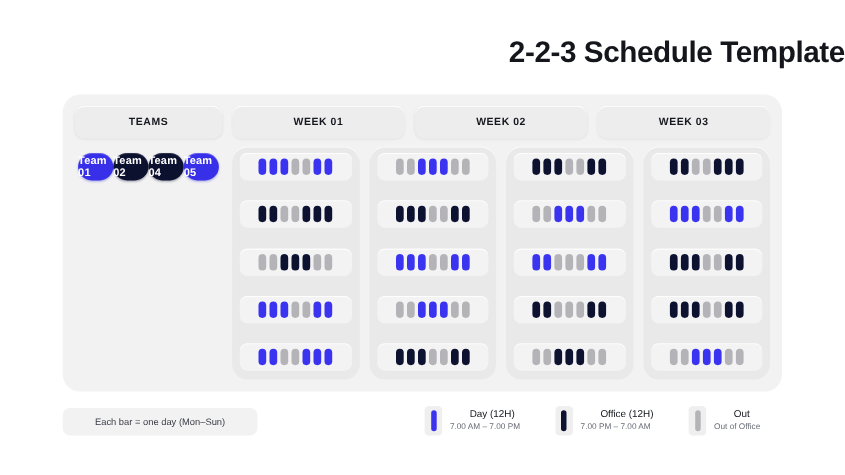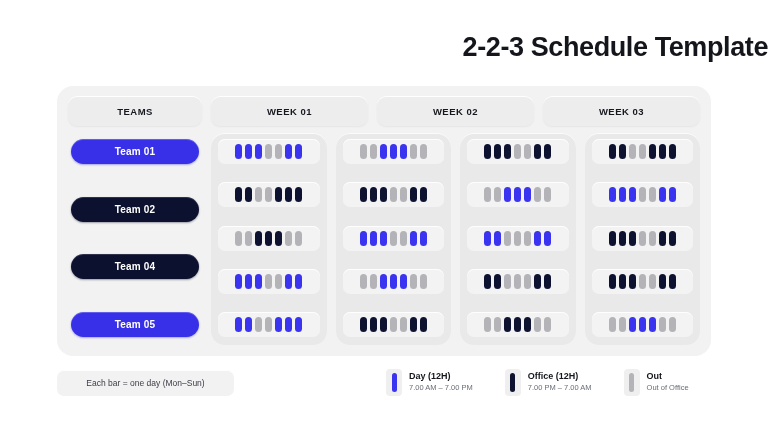--- a/index.html
+++ b/index.html
@@ -46,21 +46,21 @@
 
   
   .body-row {
     position: absolute; left: 11px; top: 47px;
     width: 632px; height: 212px;
     display: flex; gap: 9px;
   }
 
   .teams-col {
     width: 134px; flex: 0 0 134px;
-    display: flex; flex-direction: column;
+    display: flex; flex-direction: row;
     justify-content: space-between;
     padding: 6px 3px 8px 3px;
   }
   .team-pill {
     height: 25px;
     border-radius: 13px;
     display: flex; align-items: center; justify-content: center;
     font-size: 10px; font-weight: bold; color: #ffffff;
     letter-spacing: 0.15px;
   }
@@ -116,22 +116,23 @@
     flex: 0 0 16px;
   }
   .swatch {
     width: 5px; height: 19px; border-radius: 3px;
   }
   .swatch.day   { background: #3a33ef; }
   .swatch.night { background: #0d1231; }
   .swatch.out   { background: #b4b4b8; }
   .legend-text { padding-top: 2px; }
   .legend-label {
-    font-size: 9px; font-weight: bold; color: #14161c;
+    font-size: 9px; font-weight: normal; color: #14161c;
     line-height: 1.25;
+    margin-left: 18px;
   }
   .legend-sub {
     font-size: 7.5px; color: #6a6d77;
     line-height: 1.4; margin-top: 1px;
   }
 </style>
 </head>
 <body>
 
 <div class="page">

